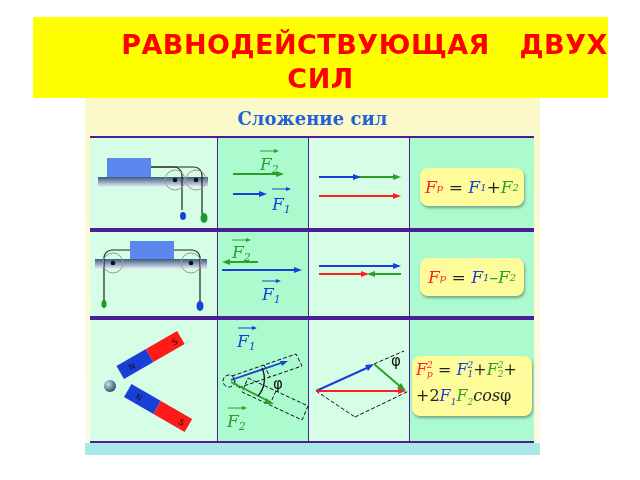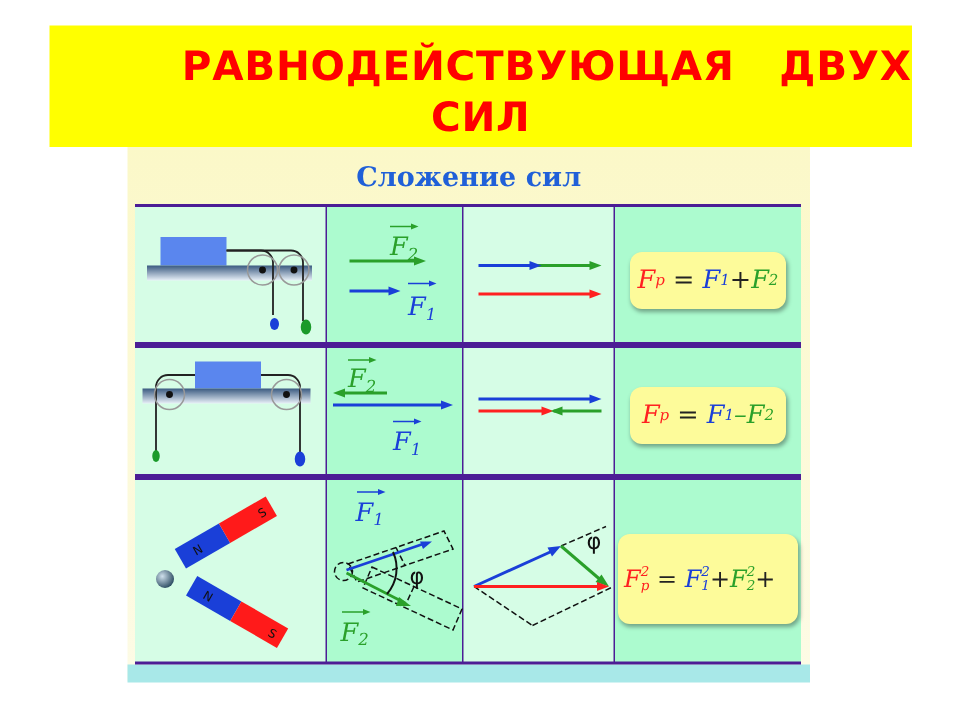--- a/index.html
+++ b/index.html
@@ -218,15 +218,18 @@
             <span>2</span>
             <span>р</span>
           </span><span class="k" style="white-space:pre"> = </span><span class="b">F</span><span style="display:inline-flex;flex-direction:column;vertical-align:middle;font-size:9px;line-height:9px;" class="b">
             <span>2</span>
             <span>1</span>
           </span><span class="k">+</span><span class="g">F</span><span style="display:inline-flex;flex-direction:column;vertical-align:middle;font-size:9px;line-height:9px;" class="g">
             <span>2</span>
             <span>2</span>
           </span><span class="k">+</span>
       </div>
+      <div>
+        <span class="k">+2</span><span class="b">F</span><sub class="b" style="font-size:9px">1</sub><span class="g">F</span><sub class="g" style="font-size:9px">2</sub><span class="k" style="font-style:italic">cos</span><span class="k" style="font-style:normal">φ</span>
+      </div>
     </div>
   </div>
 </div>
 
 </body></html>

